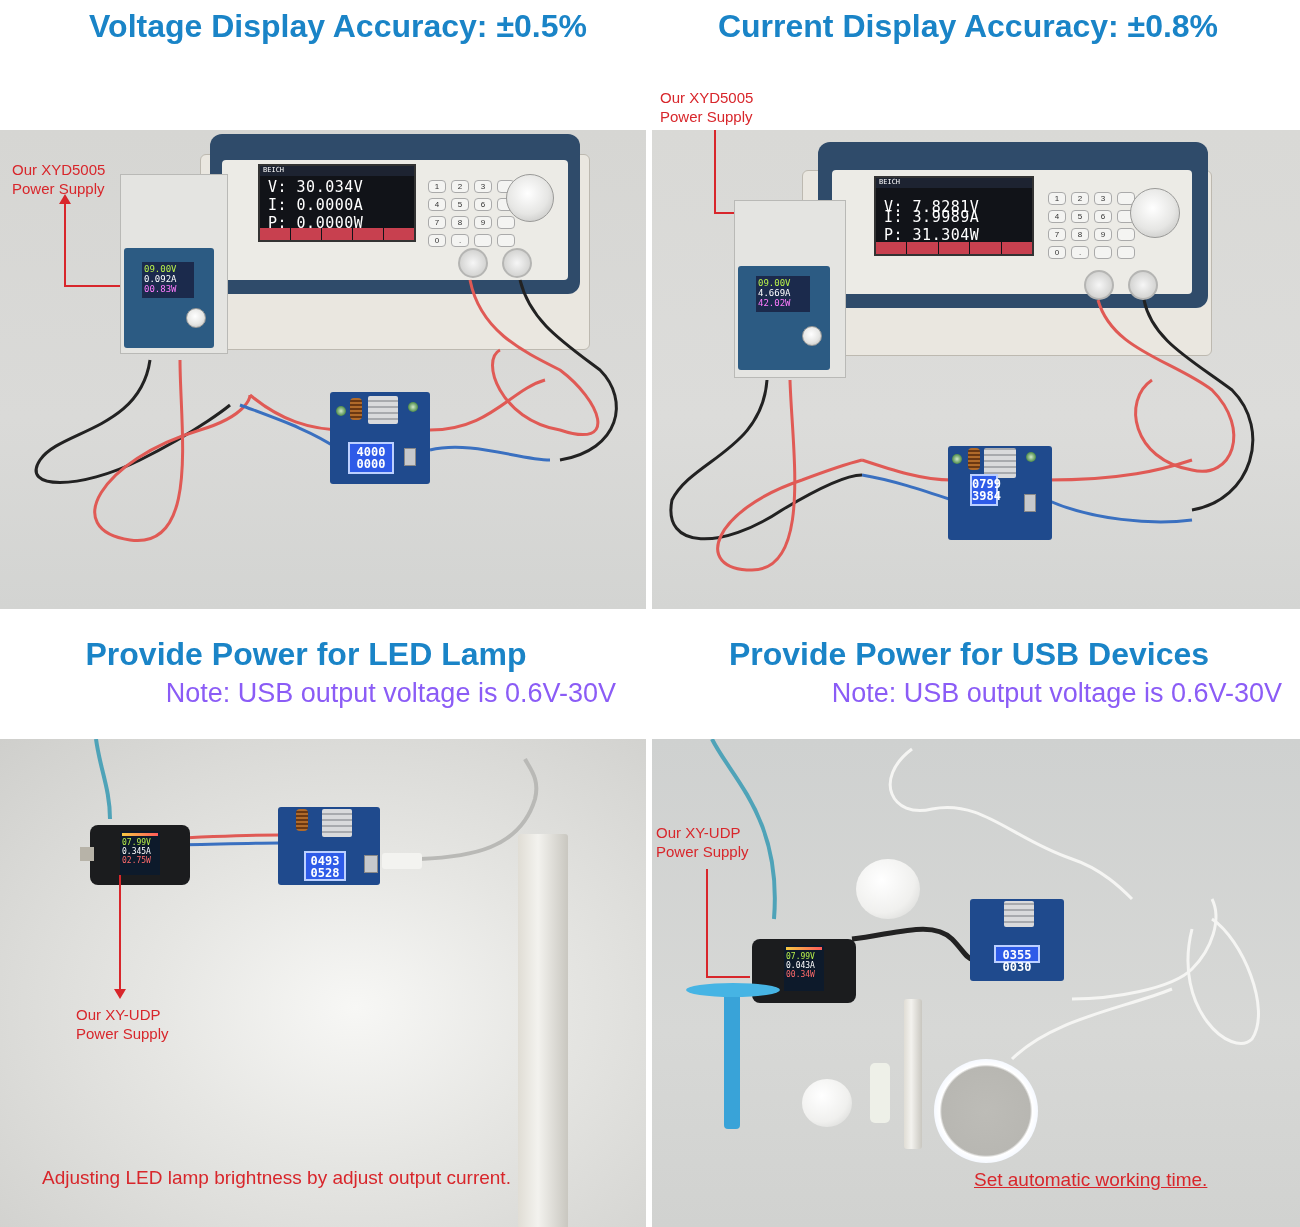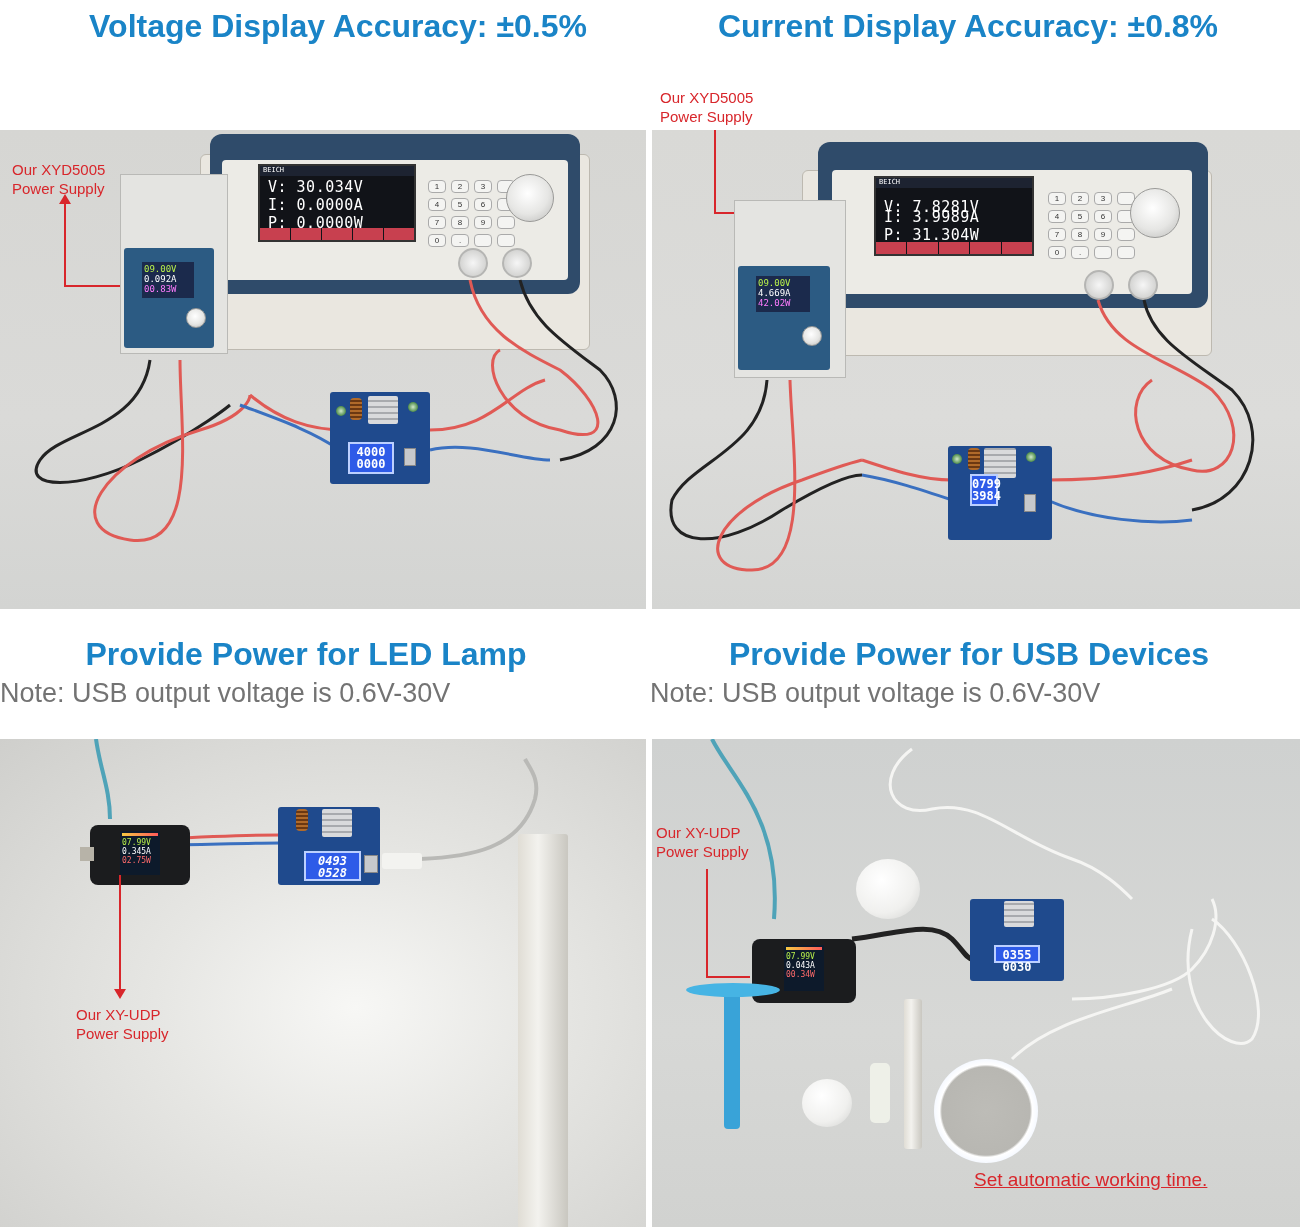--- a/index.html
+++ b/index.html
@@ -1,18 +1,18 @@
 <!DOCTYPE html>
 <html><head>
 <meta charset="utf-8">
 <style>
   * { box-sizing: border-box; margin: 0; padding: 0; }
   body { width: 1300px; height: 1227px; background: #ffffff; position: relative; overflow: hidden; font-family: "Liberation Sans", sans-serif; }
   .heading { position: absolute; color: #1a84c7; font-weight: bold; font-size: 32px; text-align: center; white-space: nowrap; }
-  .subnote { position: absolute; color: #737373; font-size: 27px; text-align: left; white-space: nowrap; }
+  .subnote { position: absolute; color: #8b5cf6; font-size: 27px; text-align: right; white-space: nowrap; }
   .panel { position: absolute; overflow: hidden; background: #d9d9d6; }
   .p1 { left: 0; top: 130px; width: 646px; height: 479px; background: linear-gradient(180deg,#d6d6d3 0%,#dadad8 60%,#d3d4d2 100%); }
   .p2 { left: 652px; top: 130px; width: 648px; height: 479px; background: linear-gradient(180deg,#d9d9d6 0%,#dcdcda 60%,#d4d5d3 100%); }
   .p3 { left: 0; top: 739px; width: 646px; height: 488px; background: radial-gradient(ellipse at 55% 55%,#f7f7f5 0%,#e6e6e3 40%,#cfcfcc 100%); }
   .p4 { left: 652px; top: 739px; width: 648px; height: 488px; background: linear-gradient(180deg,#cfd1d0 0%,#d7d8d6 60%,#d1d2d0 100%); }
   .redlabel { position: absolute; color: #d8262b; font-size: 15px; line-height: 19px; white-space: nowrap; }
   .caption { position: absolute; color: #d8262b; font-size: 19px; white-space: nowrap; }
   .load-frame { position: absolute; background: #eae7e0; border: 1px solid #bdb9b0; border-radius: 6px; }
   .load-body { position: absolute; background: #2f4b6a; border-radius: 12px; }
   .load-face { position: absolute; background: #ecebe6; border-radius: 4px; }
@@ -229,29 +229,30 @@
   <div class="arrowline" style="left:119px;top:136px;width:2px;height:118px;"></div>
   <div style="position:absolute;left:114px;top:250px;width:0;height:0;border-left:6px solid transparent;border-right:6px solid transparent;border-top:10px solid #d8262b;"></div>
   <div class="redlabel" style="left:76px;top:266px;">
     <div>Our XY-UDP</div>
     <div>Power Supply</div>
   </div>
 
   <div class="board" style="left:278px;top:68px;width:102px;height:78px;"></div>
   <div class="heatsink" style="left:322px;top:70px;width:30px;height:28px;"></div>
   <div class="coil" style="left:296px;top:70px;width:12px;height:22px;"></div>
-  <div class="blcd" style="left:304px;top:112px;width:57px;height:30px;font-style:italic;">
+  <div class="blcd" style="left:304px;top:112px;width:42px;height:30px;">
     <div>0493</div>
     <div>0528</div>
   </div>
   <div class="usbport" style="left:364px;top:116px;width:14px;height:18px;"></div>
   <div style="position:absolute;left:382px;top:114px;width:40px;height:16px;background:#f3f3f0;border-radius:3px;"></div>
 
   <div class="lamp" style="left:518px;top:95px;width:50px;height:420px;"></div>
 
+  <div class="caption" style="left:42px;top:428px;">Adjusting LED lamp brightness by adjust output current.</div>
 </div>
 
 <div class="panel p4">
   <svg class="wires" width="648" height="488">
     <path d="M60 0 C80 40 130 80 122 180" stroke="#4fa3b8" stroke-width="4" fill="none"></path>
     <path d="M200 200 C240 196 280 180 300 200 C310 210 315 220 320 220" stroke="#222" stroke-width="5" fill="none"></path>
     <path d="M260 10 C220 40 240 80 280 70 C330 60 360 100 420 120 C450 130 470 150 480 160" stroke="#f5f5f3" stroke-width="3" fill="none"></path>
     <path d="M420 260 C460 260 520 250 540 230 C560 210 570 180 560 160" stroke="#f5f5f3" stroke-width="3" fill="none"></path>
     <path d="M540 190 C520 270 580 320 600 300 C620 270 590 200 560 180" stroke="#f5f5f3" stroke-width="3" fill="none"></path>
     <path d="M520 250 C470 270 400 280 360 320" stroke="#f5f5f3" stroke-width="3" fill="none"></path>

